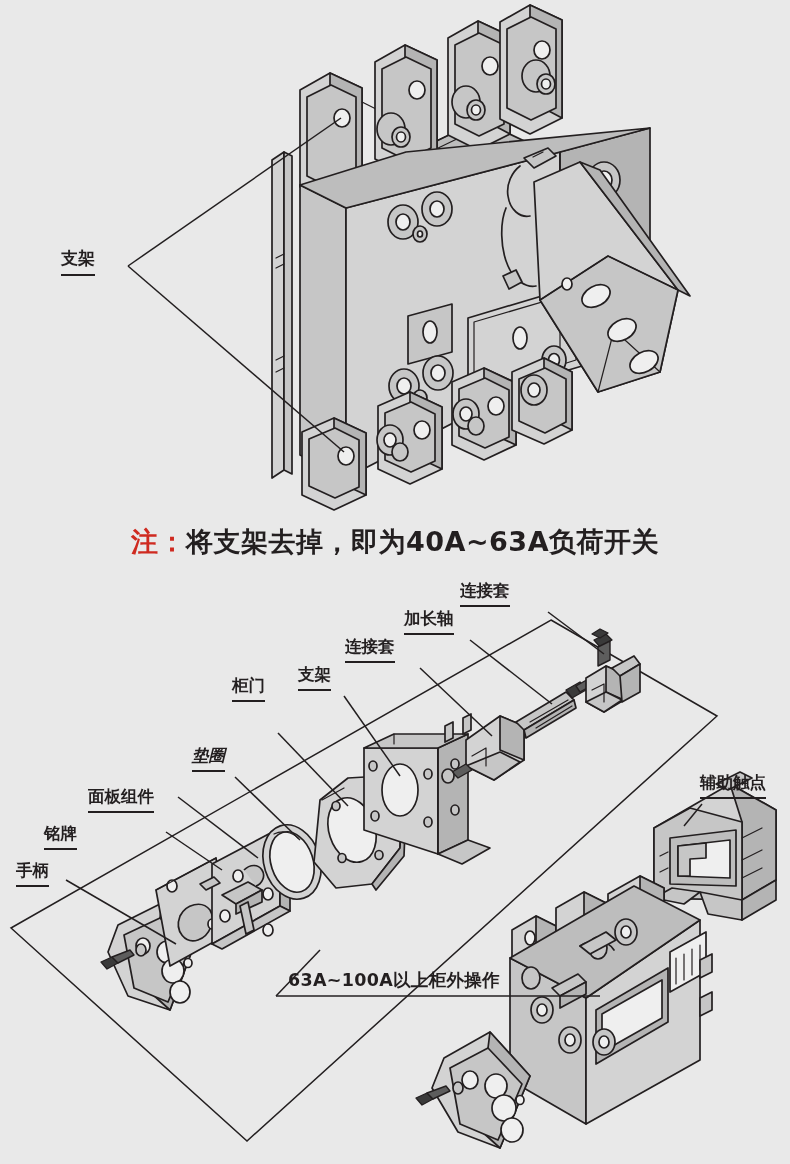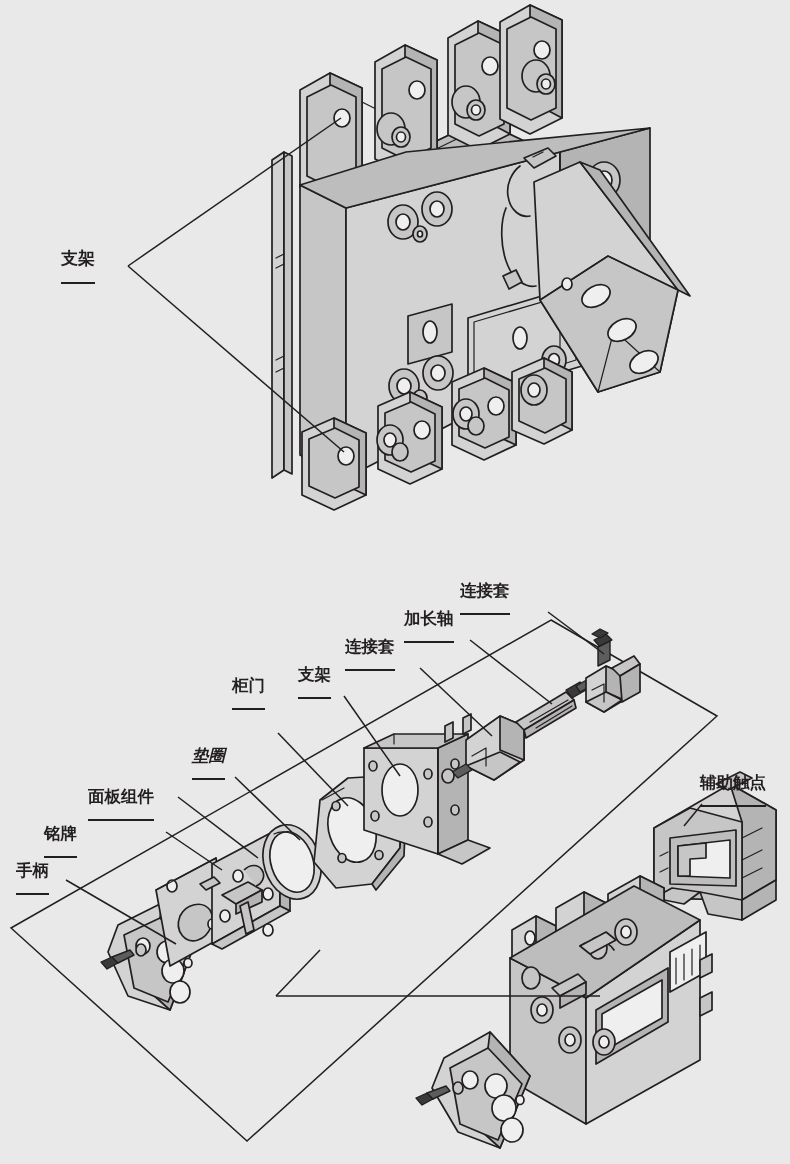--- a/index.html
+++ b/index.html
@@ -39,21 +39,21 @@
   }
   .note .note-prefix { color: #cf2a20; }
 
   .lbl {
     position: absolute;
     font-size: 16.5px;
     font-weight: 700;
     color: #231f20;
     white-space: nowrap;
     line-height: 1.05;
-    padding-bottom: 14px;
+    padding-bottom: 6px;
     border-bottom: 2px solid #231f20;
   }
   .lbl.big { font-size: 17px; }
 
   .inline-note {
     position: absolute;
     font-size: 17.5px;
     font-weight: 700;
     color: #231f20;
     white-space: nowrap;
@@ -436,20 +436,23 @@
         <path class="lead" d="M702,804 L684,826"></path>
 
         <path class="lead" d="M276,996 L600,996"></path>
         <path class="lead" d="M276,996 L320,950"></path>
       </g>
     </g>
   </svg>
 
   <div class="lbl big" style="left:61px; top:250px;">支架</div>
 
+  <div class="note">
+    <span class="note-prefix">注：</span><span>将支架去掉，即为40A~63A负荷开关</span>
+  </div>
 
   <div class="lbl" style="left:16px; top:850px;margin-top:12px;">手柄</div>
 
   <div class="lbl" style="left:44px; top:802px;margin-top:23px;">铭牌</div>
 
   <div class="lbl" style="left:88px; top:788px;">面板组件</div>
 
   <div class="lbl" style="left:192px; top:747px;font-style:italic;">垫圈</div>
 
   <div class="lbl" style="left:232px; top:677px;">柜门</div>
@@ -457,14 +460,15 @@
   <div class="lbl" style="left:298px; top:666px;">支架</div>
 
   <div class="lbl" style="left:345px; top:638px;">连接套</div>
 
   <div class="lbl" style="left:404px; top:610px;">加长轴</div>
 
   <div class="lbl" style="left:460px; top:582px;">连接套</div>
 
   <div class="lbl" style="left:700px; top:774px;">辅助触点</div>
 
+  <div class="inline-note" style="left:288px; top:968px;">63A~100A以上柜外操作</div>
 
 </div>
 
 </body></html>

